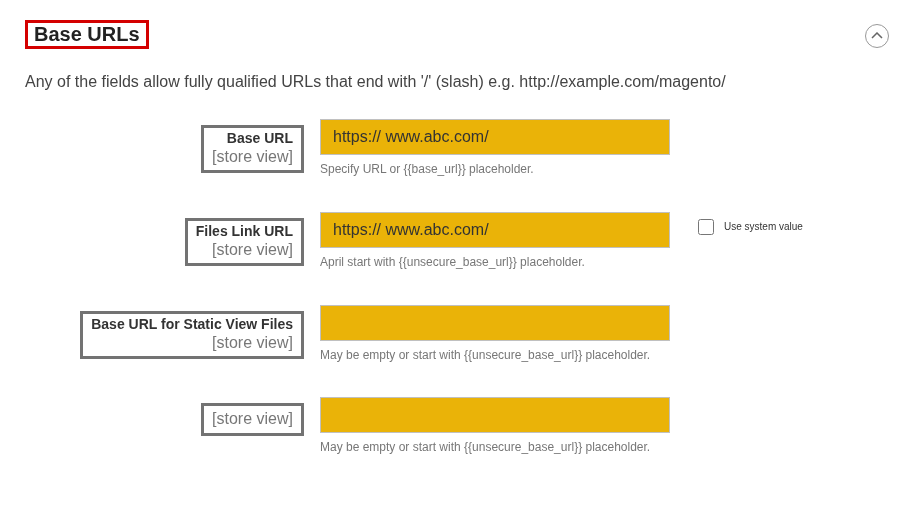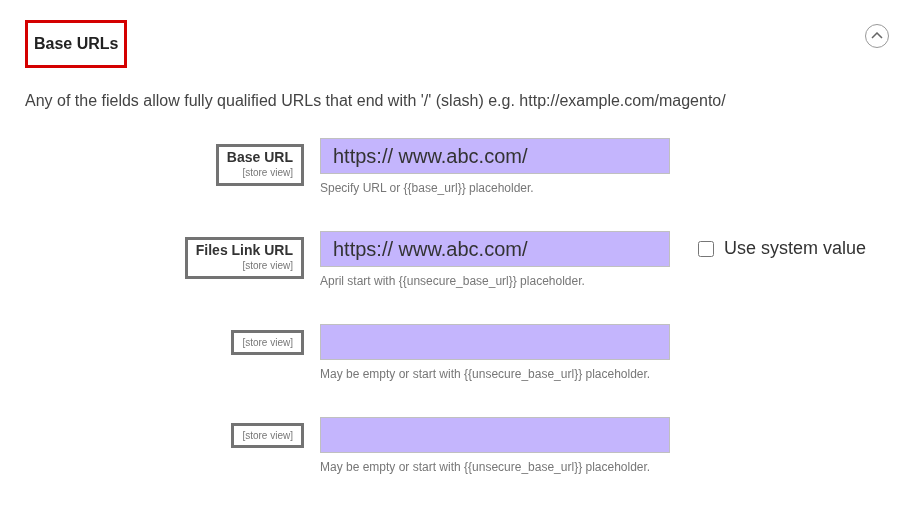--- a/index.html
+++ b/index.html
@@ -11,25 +11,25 @@
       width: 914px;
       padding: 20px 25px;
     }
     .section-header {
       display: flex;
       align-items: flex-start;
       justify-content: space-between;
       margin-bottom: 24px;
     }
     .section-title {
-      font-size: 16px;
+      font-size: 20px;
       font-weight: 700;
       color: #222;
       border: 3px solid #d40000;
-      padding: 12px 6px;
+      padding: 0 6px;
       line-height: 1.15;
     }
     .collapse-btn {
       width: 24px;
       height: 24px;
       border: 1px solid #999;
       border-radius: 50%;
       display: flex;
       align-items: center;
       justify-content: center;
@@ -61,57 +61,57 @@
       padding: 3px 8px 4px 8px;
       text-align: right;
       line-height: 1.14;
     }
     .label-main {
       font-size: 14px;
       font-weight: 700;
       color: #333;
     }
     .label-scope {
-      font-size: 10px;
+      font-size: 16px;
       color: #777;
       font-weight: 400;
       margin-top: 1px;
     }
     .input-col {
       width: 350px;
     }
     .text-input {
       width: 100%;
       height: 36px;
       border: 1px solid #c0c0c0;
       padding: 0 12px;
-      font-size: 20px;
+      font-size: 16px;
       color: #333;
-      background: #c4b5fd;
+      background: #eab308;
     }
     .hint {
       font-size: 12px;
       color: #777;
       margin-top: 6px;
       line-height: 1.4;
     }
     .aux-col {
       padding-left: 28px;
       padding-top: 7px;
       display: flex;
       align-items: center;
     }
     .aux-col input[type=checkbox] {
       width: 16px;
       height: 16px;
       margin-right: 10px;
       accent-color: #555;
     }
     .aux-col label {
-      font-size: 18px;
+      font-size: 10px;
       color: #333;
     }
   </style>
 </head>
 <body>
 
 <div class="section-header">
   <span class="section-title">Base URLs</span>
   <button class="collapse-btn">
     <span>
@@ -150,20 +150,21 @@
   </div>
   <div class="aux-col">
     <input type="checkbox" id="sys1" style="">
     <label for="sys1">Use system value</label>
   </div>
 </div>
 
 <div class="field-row">
   <div class="label-col">
     <div class="label-box">
+      <div class="label-main">Base URL for Static View Files</div>
       <div class="label-scope">[store view]</div>
     </div>
   </div>
   <div class="input-col">
     <input type="text" class="text-input" value="" style="">
     <div class="hint">May be empty or start with {{unsecure_base_url}} placeholder.</div>
   </div>
 </div>
 
 <div class="field-row" style="margin-bottom:10px;">

